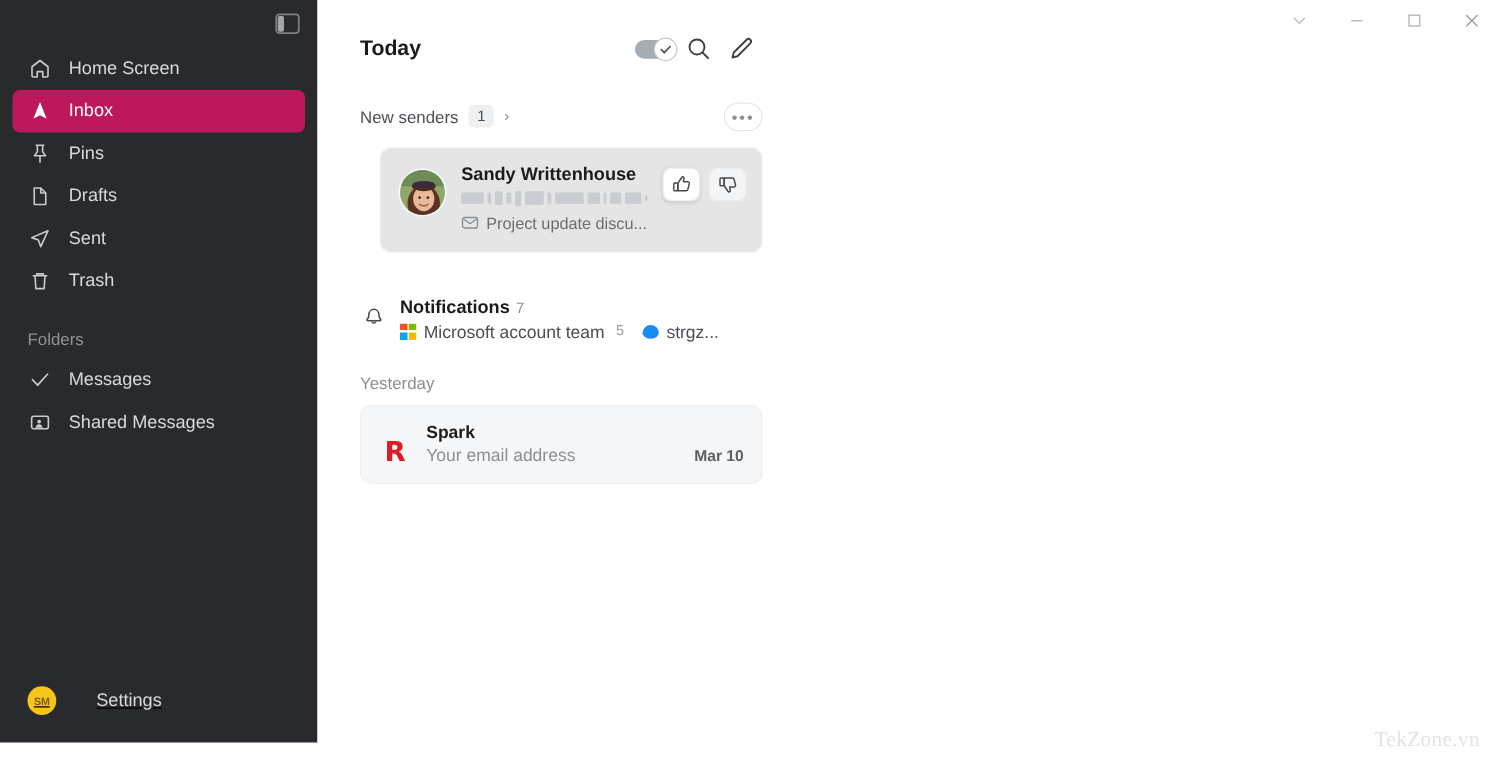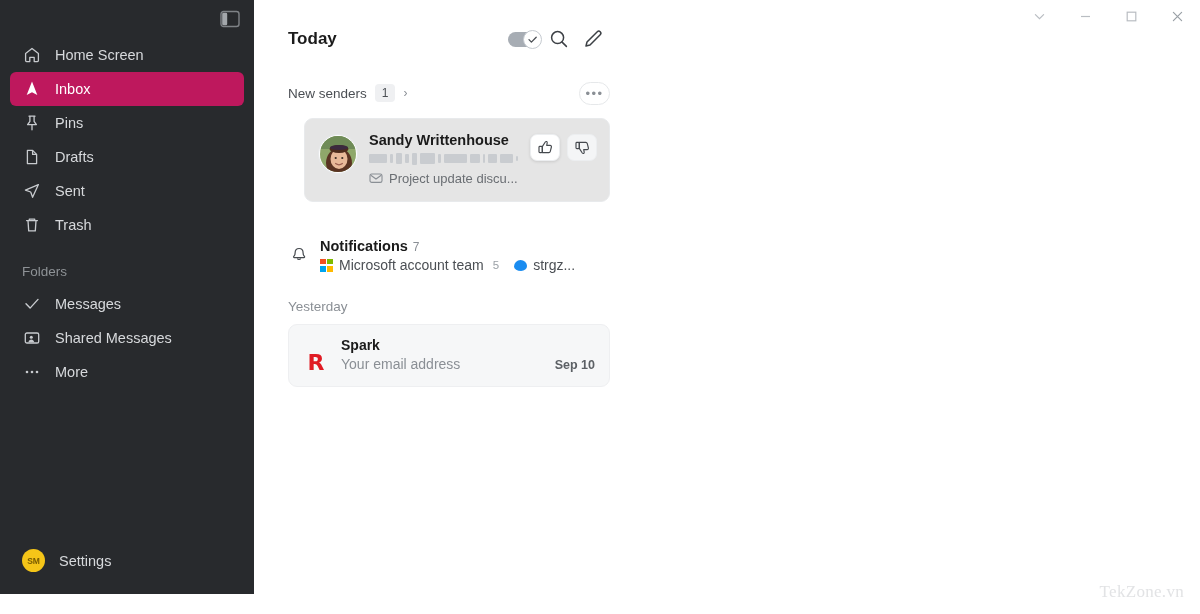--- a/index.html
+++ b/index.html
@@ -32,22 +32,22 @@
     margin-bottom: 0px;
   }
   .nav-item .ico { width: 19px; height: 19px; display:flex; align-items:center; justify-content:center; flex-shrink:0; }
   .nav-item.active { background: #be185d; color: #ffffff; }
   .nav-section-label {
     color: #8e9296; font-size: 13.5px; padding: 0 22px;
     margin-top: 22px; margin-bottom: 8px;
   }
   .settings-row {
     position: absolute; bottom: 22px; left: 0; width: 100%;
-    display: flex; align-items: center; gap: 14px;
-    padding: 0 22px; cursor: pointer;
+    display: flex; align-items: center; gap: 32px;
+    padding: 0 22px; cursor: pointer; text-decoration: underline;
   }
   .avatar-initials {
     width: 23px; height: 23px; border-radius: 50%;
     background: #f5c518; color: #7a5c00;
     font-size: 8.5px; font-weight: bold;
     display: flex; align-items: center; justify-content: center;
     flex-shrink: 0;
   }
   .settings-label { color: #d7d9dc; font-size: 14.5px; }
 
@@ -261,30 +261,20 @@
         <span class="ico">
           <svg width="18" height="18" viewBox="0 0 18 18">
               <rect x="2.3" y="4" width="13.4" height="10" rx="1.6" fill="none" stroke="#c8cbcf" stroke-width="1.3"></rect>
               <circle cx="8.3" cy="8.2" r="1.5" fill="#c8cbcf"></circle>
               <path d="M5.4 13.2c.4-1.9 1.6-2.8 2.9-2.8s2.5.9 2.9 2.8z" fill="#c8cbcf"></path>
             </svg>
         </span>
         <span>Shared Messages</span>
       </div>
 
-      <div class="nav-item">
-        <span class="ico">
-          <svg width="18" height="18" viewBox="0 0 18 18">
-              <circle cx="4" cy="9" r="1.3" fill="#c8cbcf"></circle>
-              <circle cx="9" cy="9" r="1.3" fill="#c8cbcf"></circle>
-              <circle cx="14" cy="9" r="1.3" fill="#c8cbcf"></circle>
-            </svg>
-        </span>
-        <span>More</span>
-      </div>
     </div>
 
     <div class="settings-row">
       <span class="avatar-initials">SM</span>
       <span class="settings-label">Settings</span>
     </div>
   </div>
 
   <div class="list-pane">
     <div class="list-header">
@@ -407,21 +397,21 @@
     </div>
 
     <div class="day-label">Yesterday</div>
 
     <div class="spark-card">
       <div class="spark-icon">R</div>
       <div class="spark-body">
         <div class="spark-title">Spark</div>
         <div class="spark-footrow">
           <span class="spark-foot">Your email address</span>
-          <span class="spark-date">Sep 10</span>
+          <span class="spark-date">Mar 10</span>
         </div>
       </div>
     </div>
 
     <div class="pane-divider"></div>
   </div>
 
   <div class="detail-pane">
 
     <div class="winctl">

